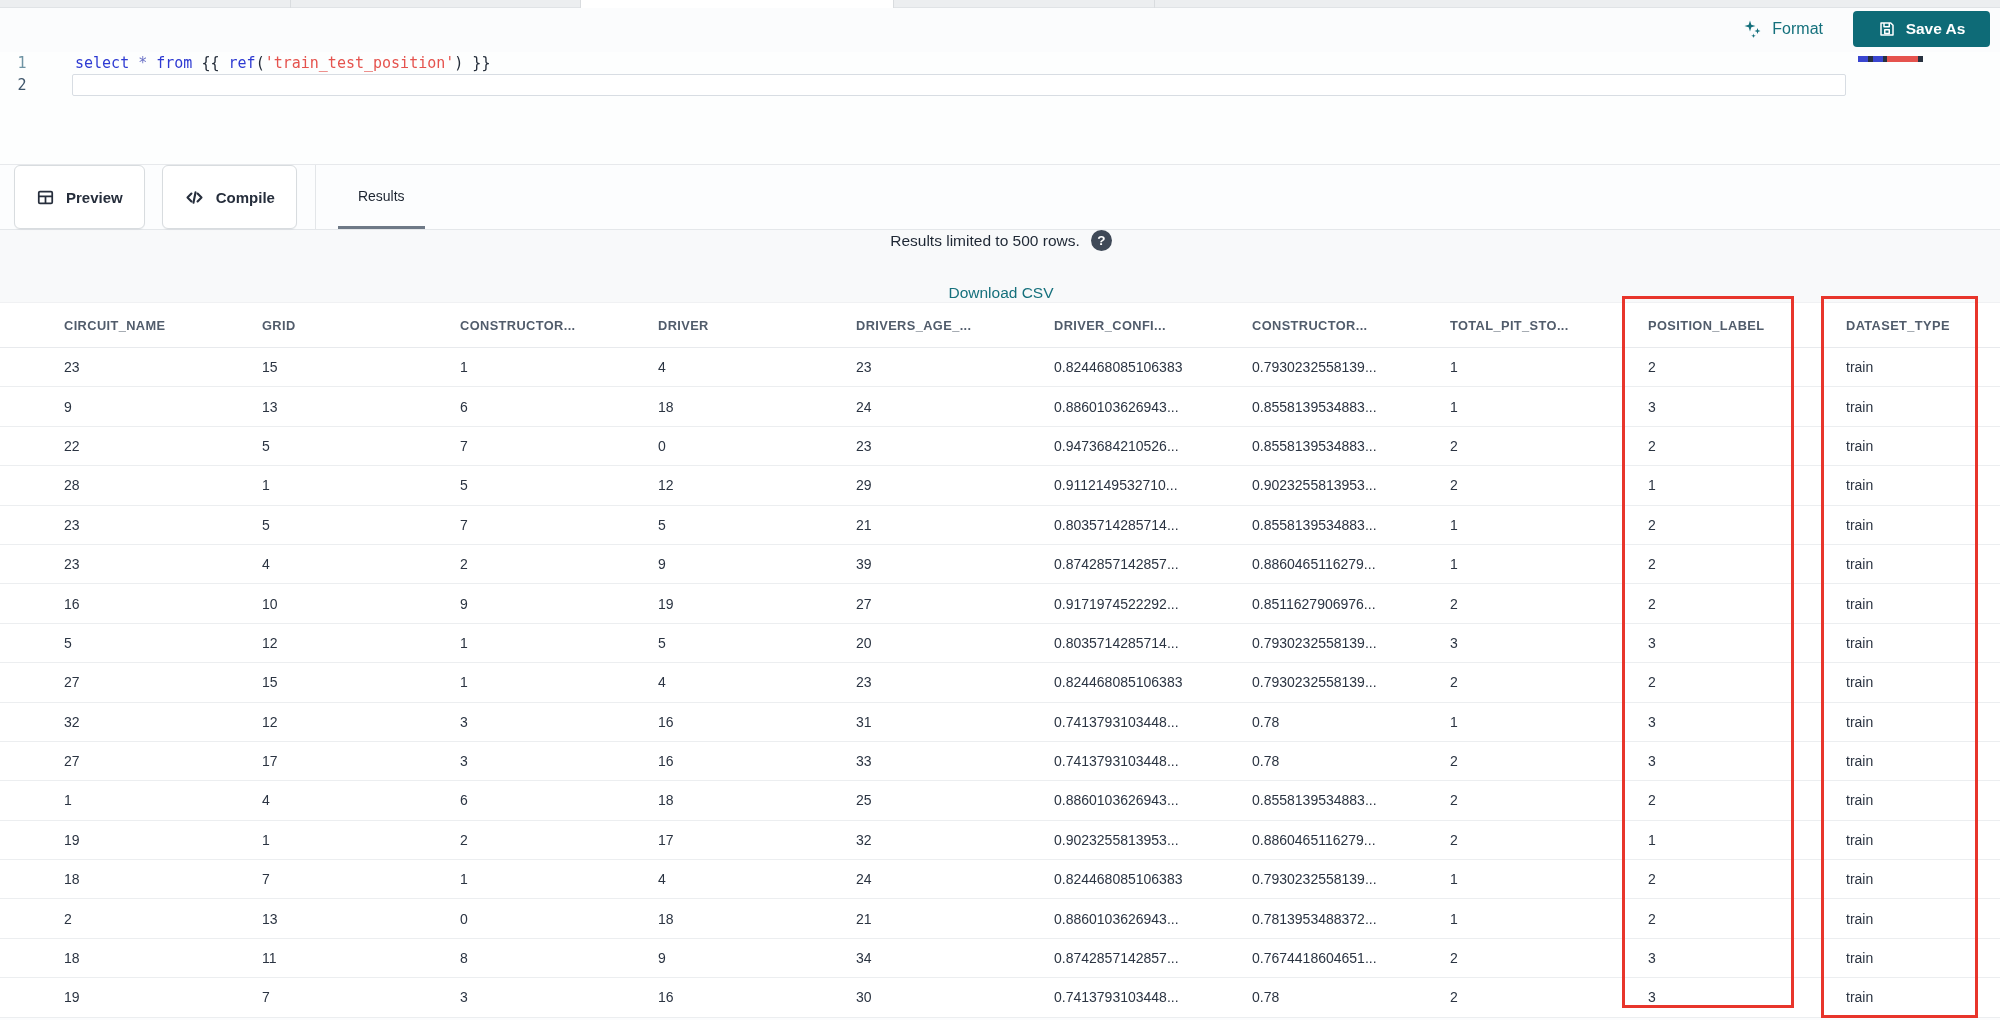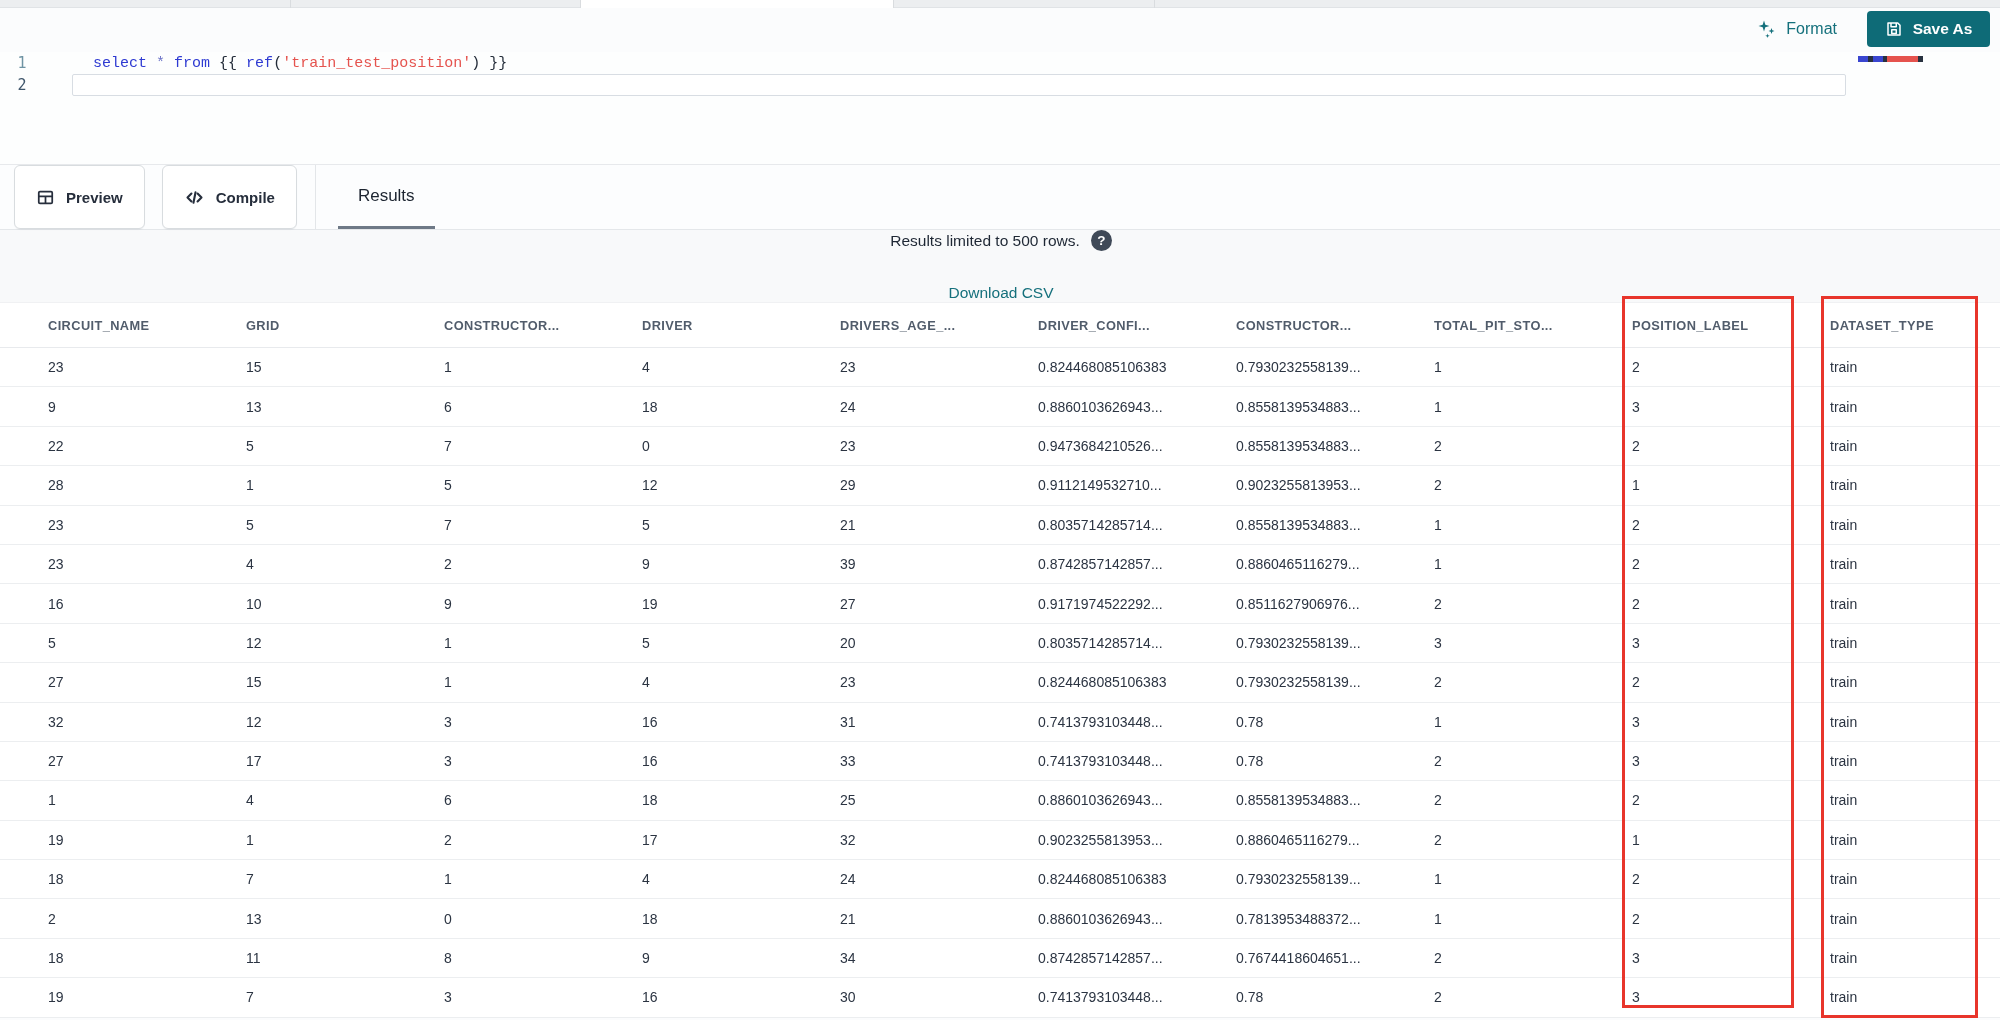--- a/index.html
+++ b/index.html
@@ -9,63 +9,63 @@
     background:#fbfcfd; font-family:"Liberation Sans", sans-serif; color:#2b3442;
   }
   
   .file-strip { position:relative; height:8px; background:#eceef0; border-bottom:1px solid #e0e3e6; }
   .file-strip .seg-active { position:absolute; left:580px; top:0; width:313px; height:8px; background:#ffffff; }
   .file-strip .vdiv { position:absolute; top:0; width:1px; height:8px; background:#d9dcdf; }
   
   .top-toolbar { height:42px; background:#fbfcfd; display:flex; align-items:center; justify-content:flex-end; padding-right:10px; }
   .format-btn { display:flex; align-items:center; gap:9px; color:#14707c; font-size:16px; margin-right:30px; cursor:pointer; }
   .format-btn svg { display:block; fill:#14707c; }
-  .saveas-btn { width:123px; height:36px; background:#0e6b77; color:#fff; border:none; border-radius:4px;
+  .saveas-btn { width:137px; height:36px; background:#0e6b77; color:#fff; border:none; border-radius:4px;
     display:flex; align-items:center; justify-content:center; gap:10px; font-size:15.5px; font-weight:bold;
     font-family:"Liberation Sans", sans-serif; cursor:pointer; }
   .saveas-btn svg { display:block; }
   
   .editor { position:relative; height:112px; background:#fdfefe; }
   .code-line { display:flex; align-items:center; height:22px; font-family:"DejaVu Sans Mono", monospace; font-size:15px; }
   .gutter { width:44px; text-align:center; flex:0 0 44px; }
   .ln1 { color:#6e93a3; }
   .ln2 { color:#3f566b; }
-  .code-text { margin-left:49px; white-space:pre;font-family:Liberation Mono, monospace; }
+  .code-text { margin-left:31px; white-space:pre; }
   .active-line-box { margin-left:28px; width:1774px; height:22px; border:1px solid #d8dde3; border-radius:2px; background:#fff; }
   .tk-keyword { color:#2e3ad2; }
   .tk-operator { color:#6a71c6; }
   .tk-bracket { color:#222b38; }
   .tk-function { color:#2e3ad2; }
   .tk-string { color:#e5534e; }
   .tk-plain { color:#222b38; }
   .minimap { position:absolute; top:4px; right:46px; width:96px; height:6px;
     background:linear-gradient(90deg,#3a46d0 0 10%,#28313f 10% 16%,#3a46d0 16% 26%,#28313f 26% 30%,#e5534e 30% 62%,#28313f 62% 68%,#fdfefe 68% 100%); }
   
   .action-bar { height:66px; border-top:1px solid #e7e9ec; border-bottom:1px solid #e4e7ea;
     display:flex; align-items:center; padding-left:14px; background:#fcfdfe; }
   .tool-btn { height:64px; background:#fff; border:1px solid #d8dcdf; border-radius:6px;
     display:flex; align-items:center; gap:11px; padding:0 21px; font-size:15px; font-weight:bold;
     color:#262e3c; font-family:"Liberation Sans", sans-serif; cursor:pointer; box-shadow:0 1px 1px rgba(20,30,50,.04); }
   .tool-btn + .tool-btn { margin-left:17px; }
   .tool-btn svg { display:block; stroke:#262e3c; }
   .bar-vdiv { align-self:stretch; width:1px; background:#e3e6e9; margin-left:18px; }
   .tabs { display:flex; align-self:stretch; margin-left:22px; }
-  .tab { display:flex; align-items:center; padding:0 20px; font-size:17px; color:#39424f;
+  .tab { display:flex; align-items:center; padding:0 20px; font-size:14px; color:#39424f;
     border-bottom:3px solid transparent; cursor:pointer; }
   .tab.active { color:#1c2430; border-bottom-color:#6e7987; }
   
   .results-info { height:72px; background:#f8f9fa; display:flex; align-items:center; justify-content:space-between;
     padding:0 8px 0 10px;flex-direction:column; }
   .ri-left { display:flex; align-items:center; gap:11px; }
   .ri-text { font-size:15.5px; color:#1e2734; }
   .help-ic { width:21px; height:21px; border-radius:50%; background:#3f4957; color:#fff; font-size:13.5px; font-weight:bold;
     display:flex; align-items:center; justify-content:center; cursor:pointer; }
   .download-csv { font-size:15.5px; color:#15707c; cursor:pointer; }
   
-  .grid-row { display:grid; grid-template-columns:repeat(9,198px) 1fr; padding-left:48px; align-items:center; }
+  .grid-row { display:grid; grid-template-columns:repeat(9,198px) 1fr; padding-left:64px; align-items:center; }
   .thead { height:46px; background:#fff; border-top:1px solid #f0f1f3; border-bottom:1px solid #e8eaed; }
   .hcell { font-size:12.8px; font-weight:bold; color:#515c6b; letter-spacing:.4px; text-transform:uppercase;
     overflow:hidden; white-space:nowrap; }
   .trow { height:39.4px; background:#fff; border-bottom:1px solid #eceef0; }
   .tcell { font-size:14px; color:#2b3442; overflow:hidden; white-space:nowrap; }
   
   .hl-box { position:absolute; border:3px solid #e8352b; z-index:5; pointer-events:none; }
   .hl-box.pos   { left:1622px; top:296px; width:172px; height:712px; }
   .hl-box.dtype { left:1821px; top:296px; width:157px; height:722px; }
 </style>

